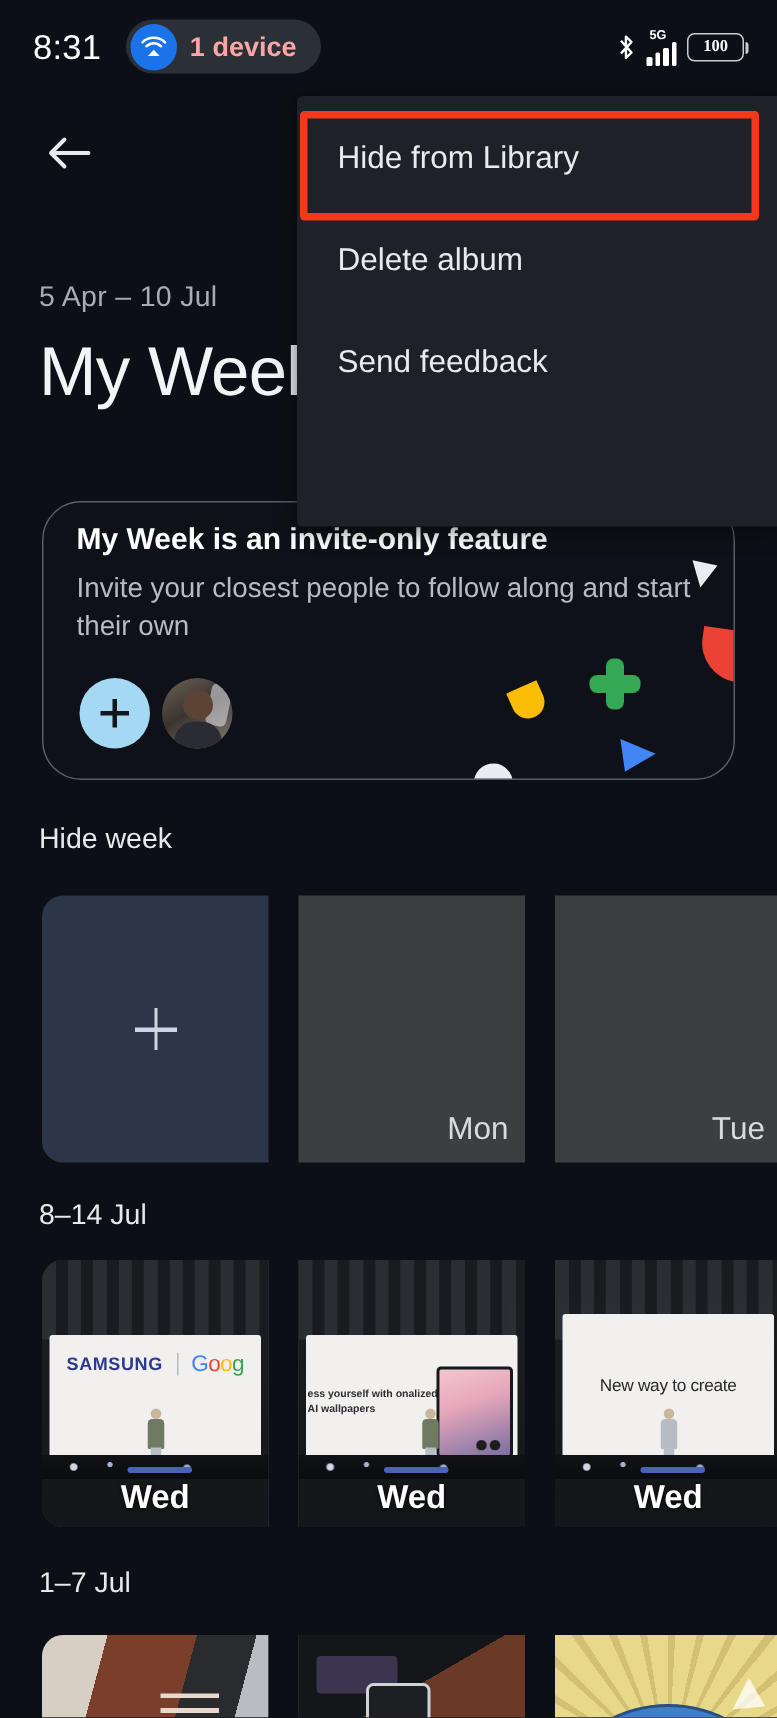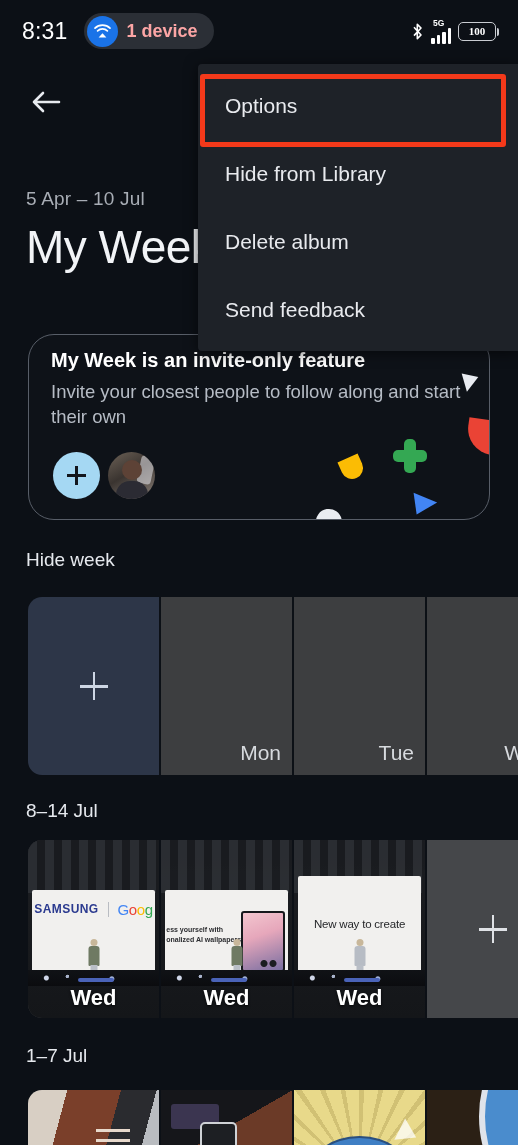--- a/index.html
+++ b/index.html
@@ -191,23 +191,23 @@
   
   .section-label {
     position:absolute; left:26px;
     color:#e6e9ee; font-size:19px; font-weight:500;
     z-index: 3;
   }
   .tile-row { position:absolute; left:28px; display:flex; }
 
   .tile {
     position: relative;
-    width: 131px; height: 178px;
+    width: 151px; height: 178px;
     background: #3d3e40;
-    margin-right: 2px;
+    margin-right: 20px;
     overflow: hidden;
     flex: 0 0 auto;
     cursor: pointer;
   }
   .tile.round-left  { border-radius: 14px 0 0 14px; }
   .tile-day {
     position:absolute; right:11px; bottom:10px;
     color:#d7dade; font-size:21px; font-weight:400;
   }
   .tile.photo .tile-day { color:#fff; font-weight:700; font-size:22px;
@@ -546,20 +546,19 @@
         </div>
     </div>
     <div class="tile photo">
       <div class="p-disk">
           <div class="circ"></div>
         </div>
     </div>
   </div>
 
   <div id="menu">
-    <div class="menu-item">Options</div>
     <div class="menu-item">Hide from Library</div>
     <div class="menu-item">Delete album</div>
     <div class="menu-item">Send feedback</div>
   </div>
   <div id="menu-highlight"></div>
 
 </div>
 
 </body></html>

